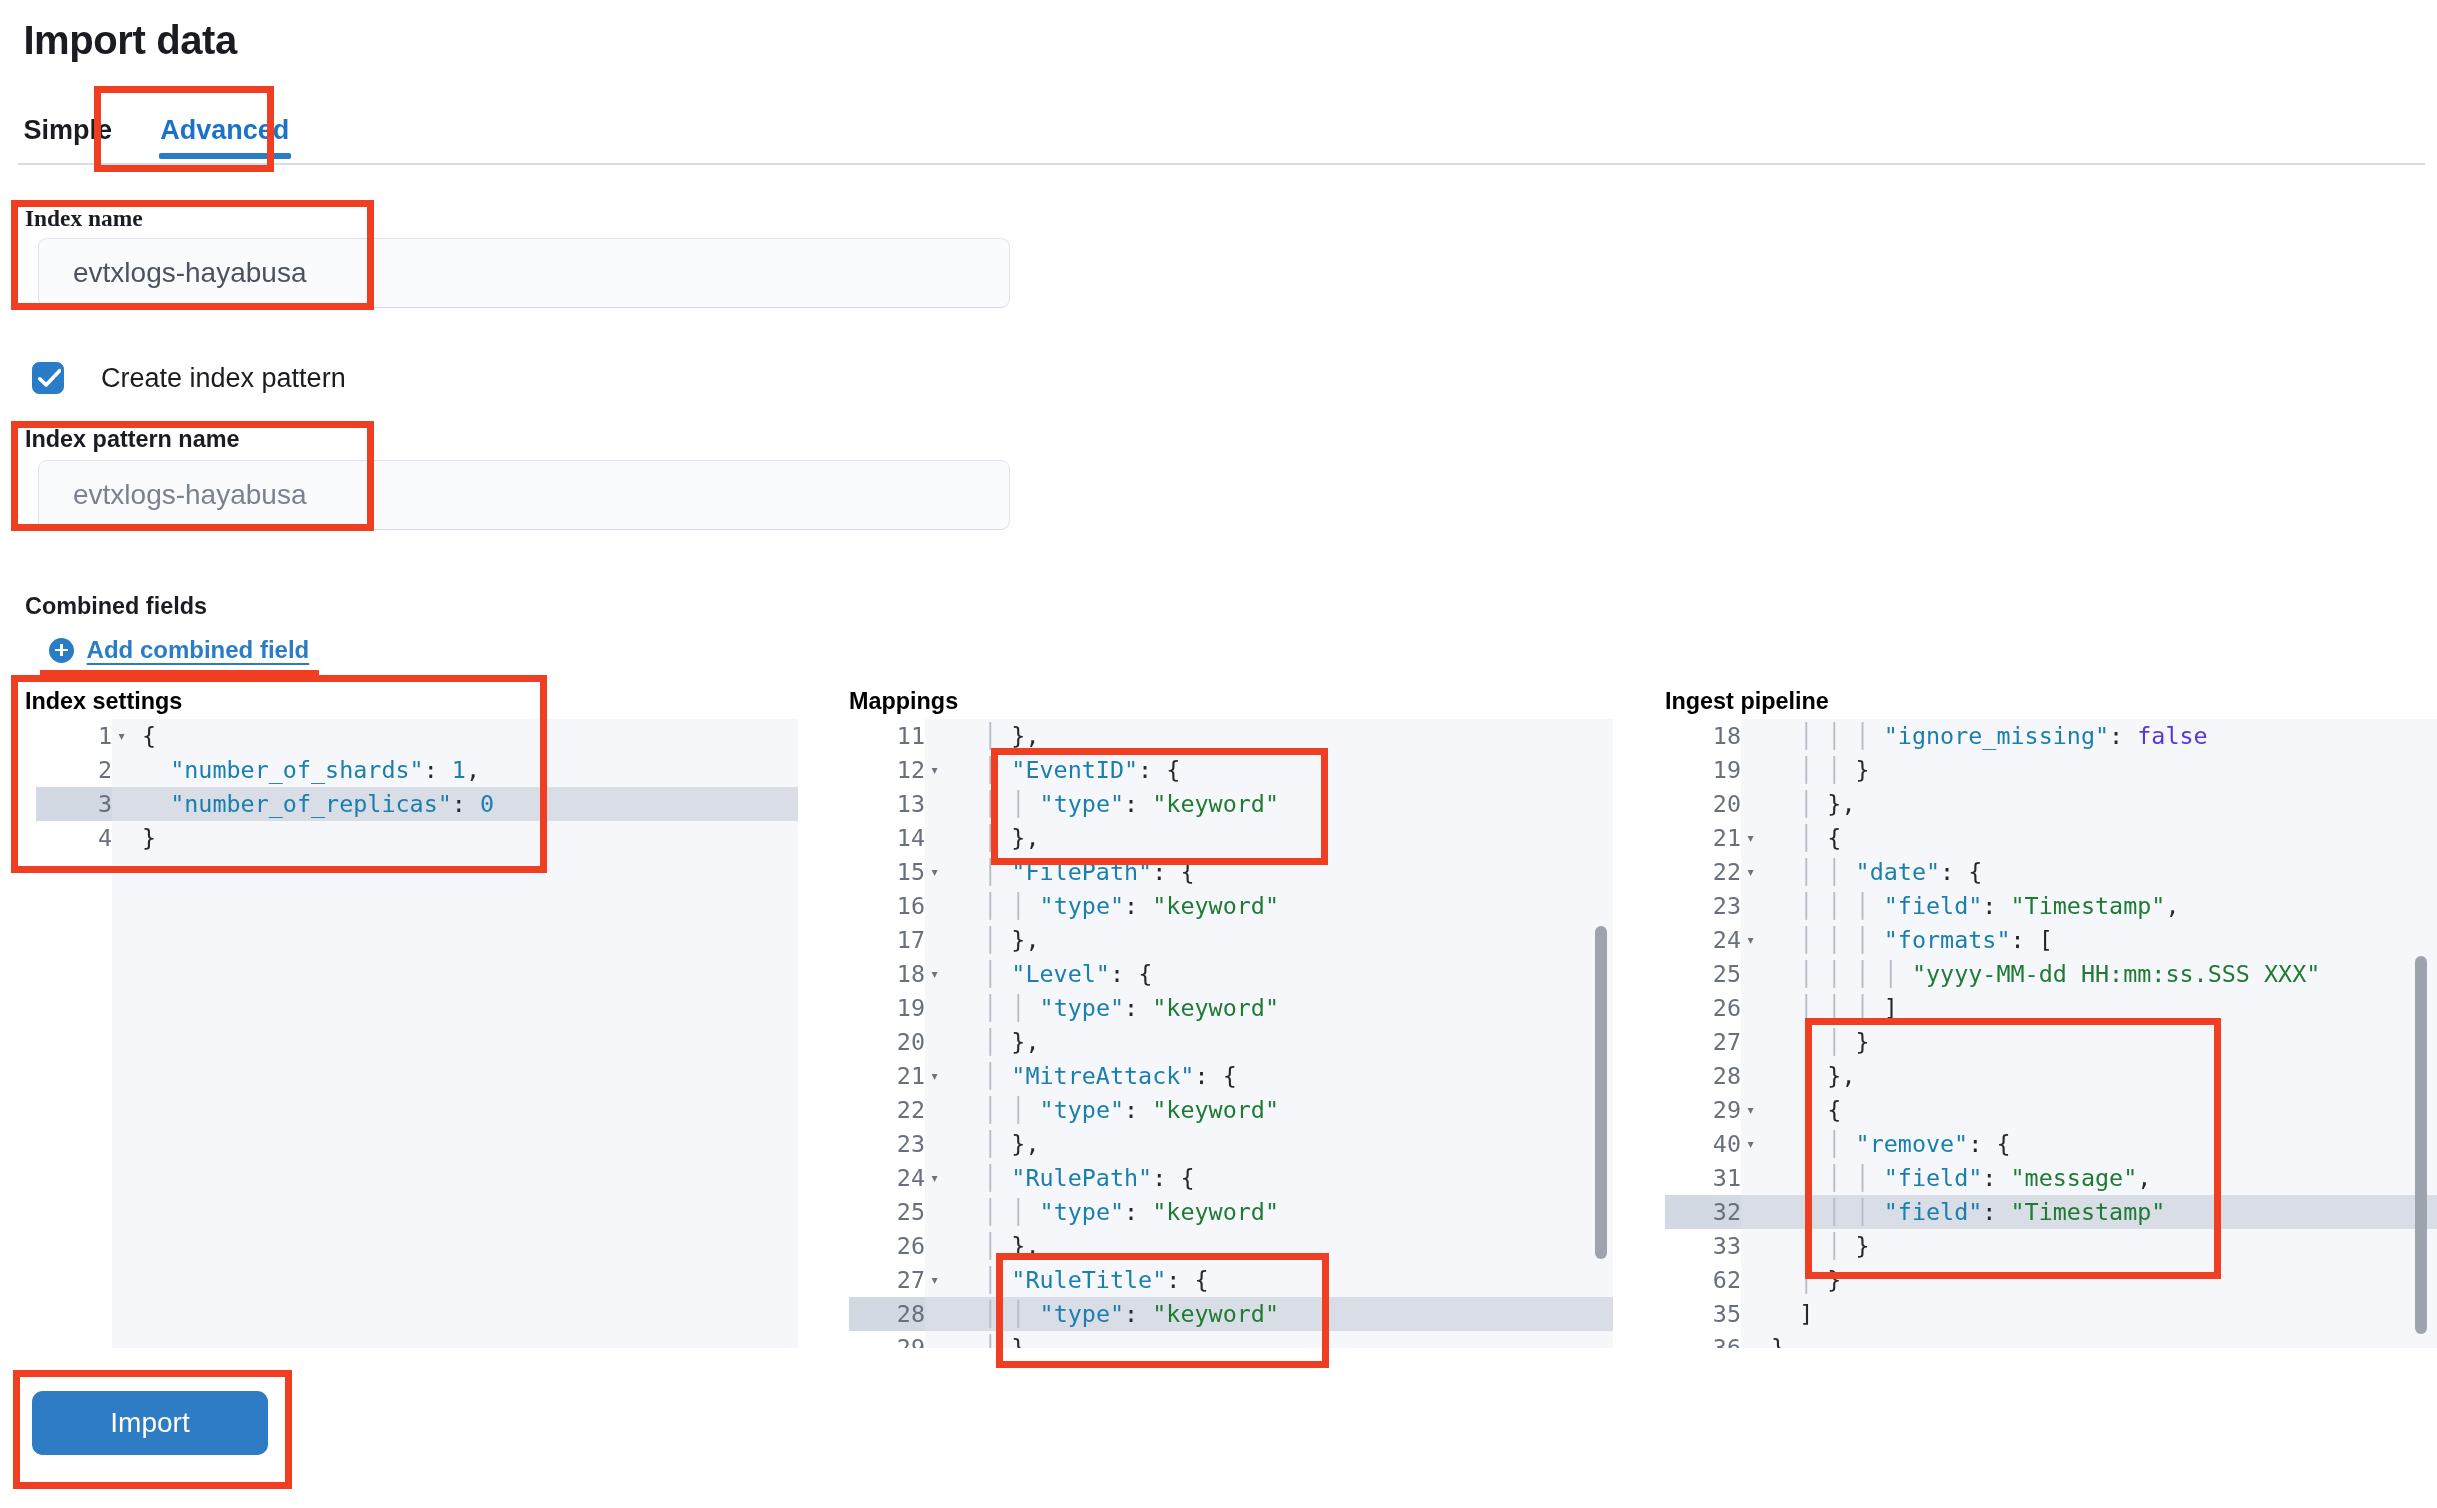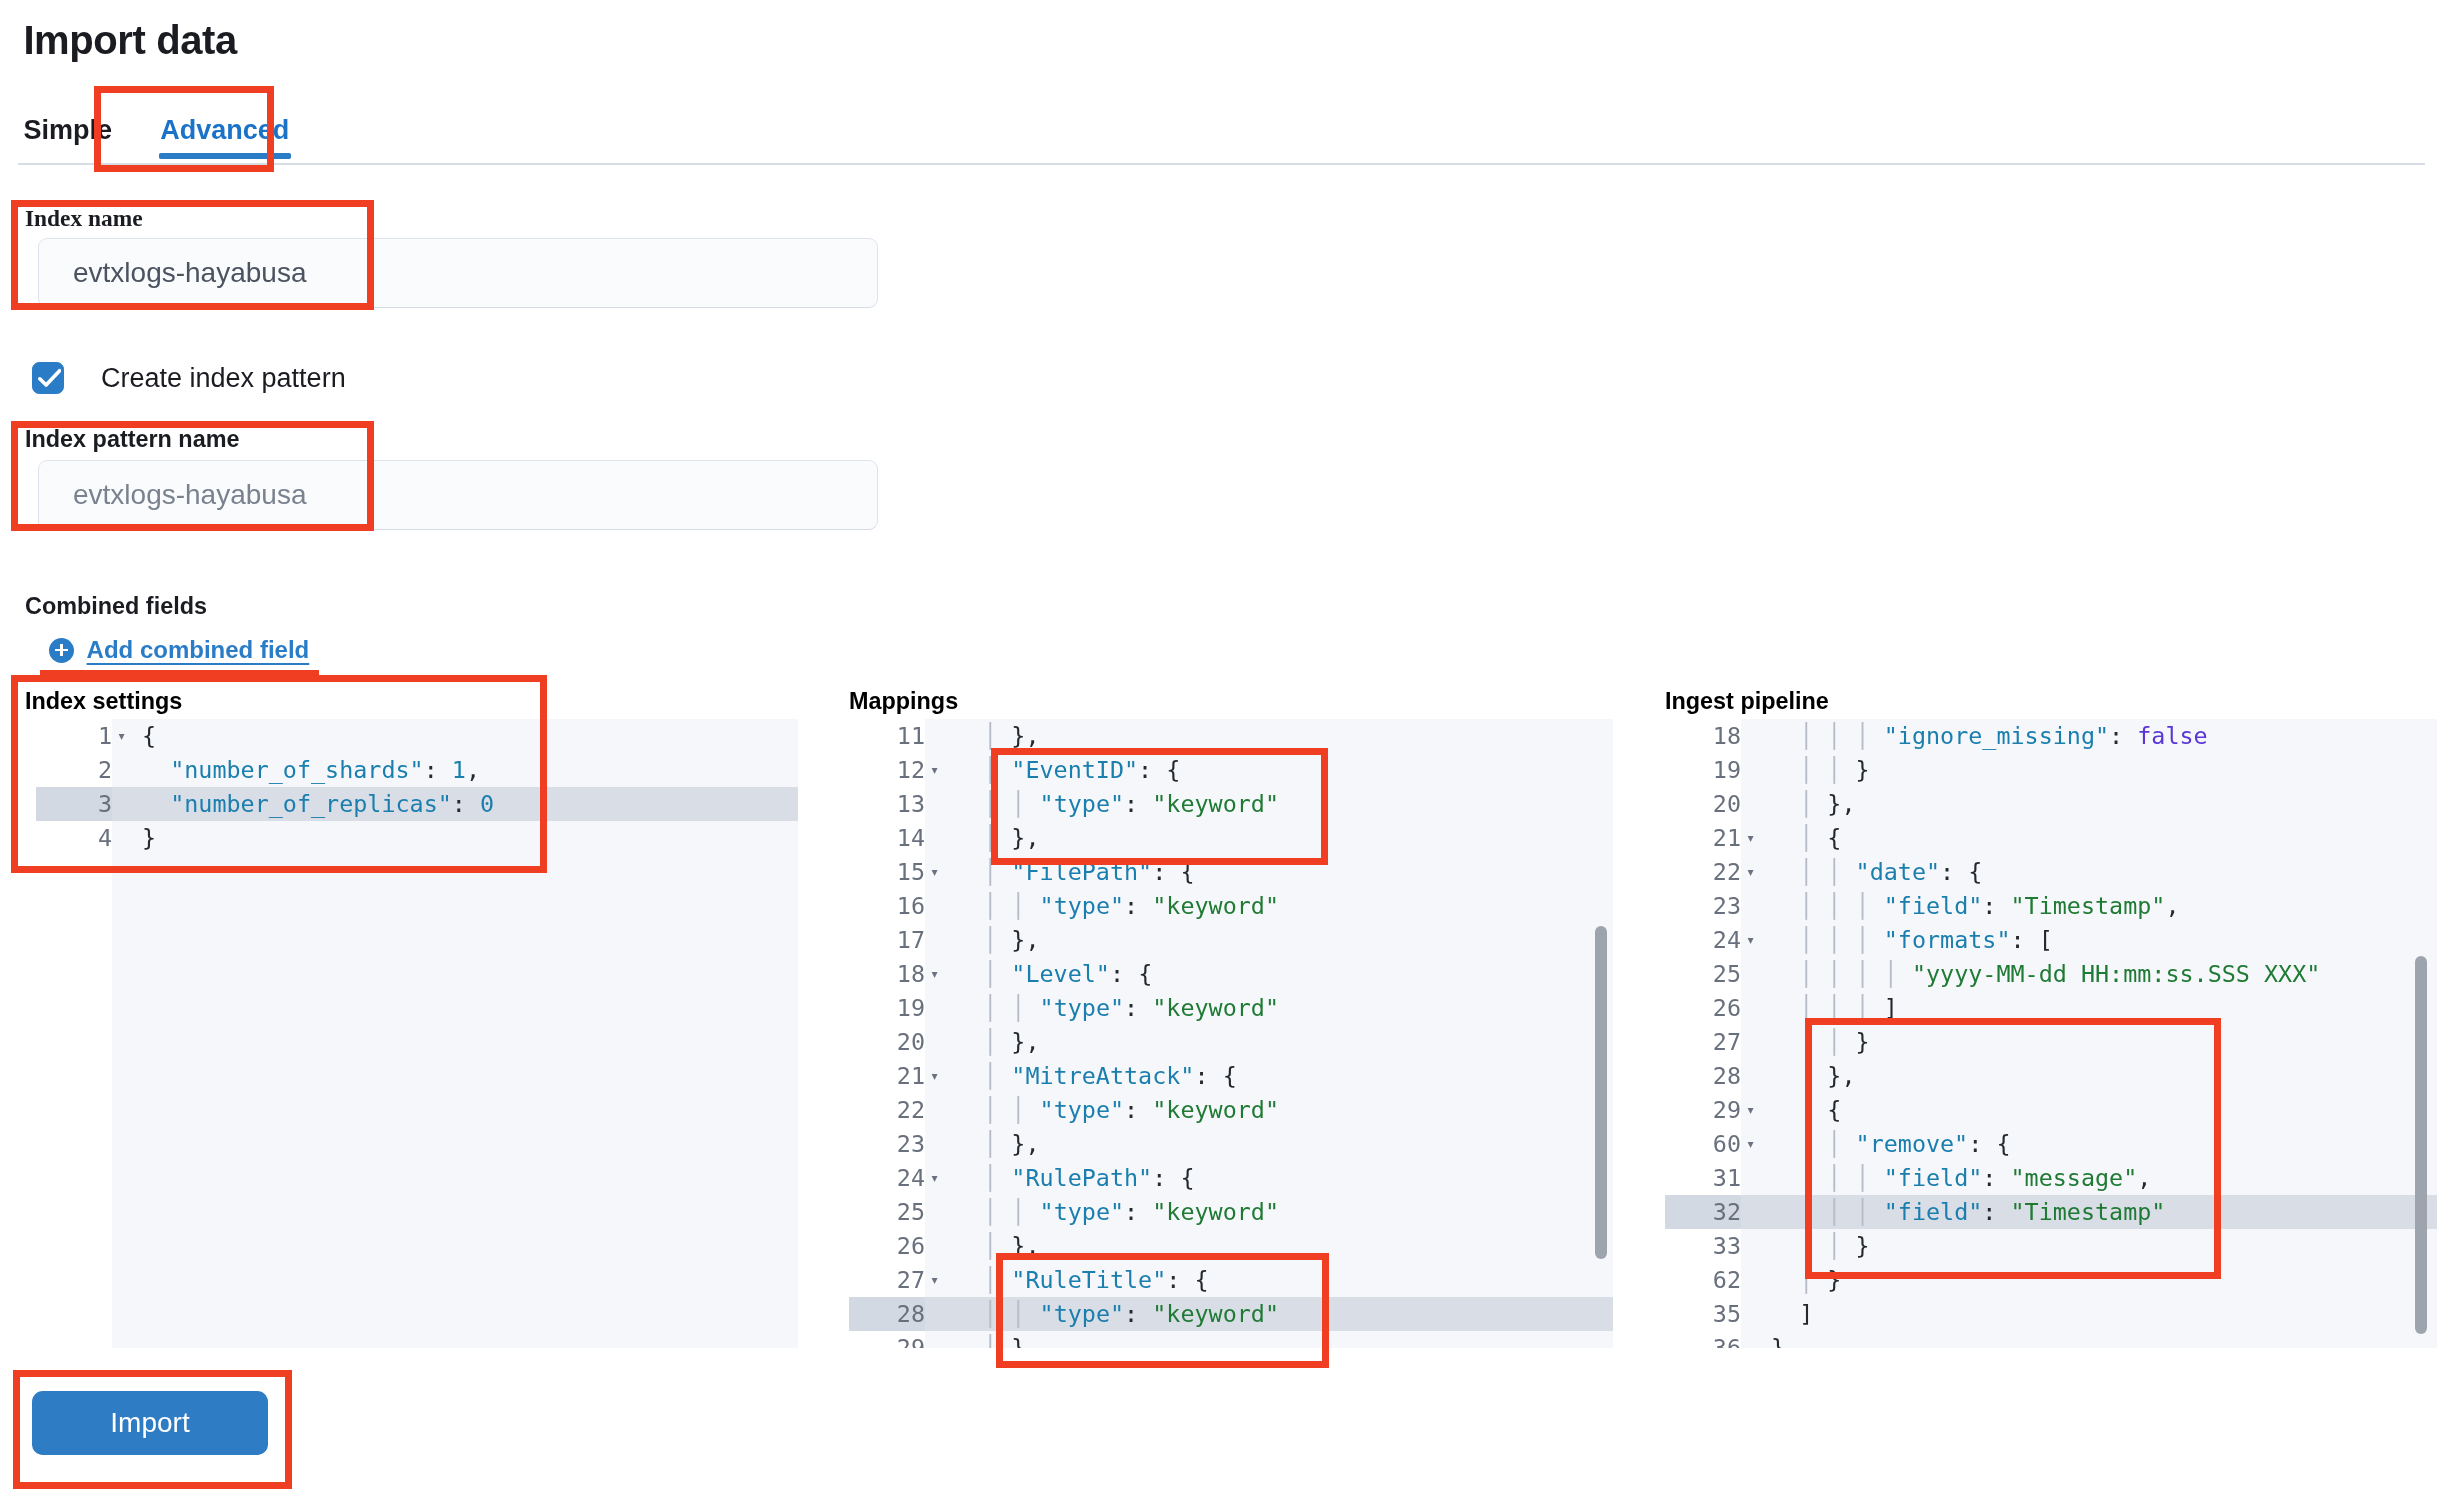--- a/index.html
+++ b/index.html
@@ -71,21 +71,21 @@
   }
 
   
   .field-label {
     font-size: 23.4px;
     font-weight: bold;
     color: #1a1c21;
   }
   .text-input {
     box-sizing: border-box;
-    width: 840px;
+    width: 972px;
     height: 70px;
     background: #fafbfd;
     border: 0.9px solid #dfe3ec;
     border-bottom: 1.8px solid #d6dae4;
     border-radius: 9px;
     display: flex;
     align-items: center;
     padding-left: 34px;
     font-size: 28px;
     color: #4b5360;
@@ -347,21 +347,21 @@
       <div class="code-line"><span class="gutter">20</span><span class="content">  <span class="guide">│</span> <span class="tok-punc">}</span><span class="tok-punc">,</span></span></div>
       <div class="code-line"><span class="gutter">21</span><span class="fold">▾</span><span class="content">  <span class="guide">│</span> <span class="tok-punc">{</span></span></div>
       <div class="code-line"><span class="gutter">22</span><span class="fold">▾</span><span class="content">  <span class="guide">│</span> <span class="guide">│</span> <span class="tok-key">"date"</span><span class="tok-punc">:</span> <span class="tok-punc">{</span></span></div>
       <div class="code-line"><span class="gutter">23</span><span class="content">  <span class="guide">│</span> <span class="guide">│</span> <span class="guide">│</span> <span class="tok-key">"field"</span><span class="tok-punc">:</span> <span class="tok-str">"Timestamp"</span><span class="tok-punc">,</span></span></div>
       <div class="code-line"><span class="gutter">24</span><span class="fold">▾</span><span class="content">  <span class="guide">│</span> <span class="guide">│</span> <span class="guide">│</span> <span class="tok-key">"formats"</span><span class="tok-punc">:</span> <span class="tok-punc">[</span></span></div>
       <div class="code-line"><span class="gutter">25</span><span class="content">  <span class="guide">│</span> <span class="guide">│</span> <span class="guide">│</span> <span class="guide">│</span> <span class="tok-str">"yyyy-MM-dd HH:mm:ss.SSS XXX"</span></span></div>
       <div class="code-line"><span class="gutter">26</span><span class="content">  <span class="guide">│</span> <span class="guide">│</span> <span class="guide">│</span> <span class="tok-punc">]</span></span></div>
       <div class="code-line"><span class="gutter">27</span><span class="content">  <span class="guide">│</span> <span class="guide">│</span> <span class="tok-punc">}</span></span></div>
       <div class="code-line"><span class="gutter">28</span><span class="content">  <span class="guide">│</span> <span class="tok-punc">}</span><span class="tok-punc">,</span></span></div>
       <div class="code-line"><span class="gutter">29</span><span class="fold">▾</span><span class="content">  <span class="guide">│</span> <span class="tok-punc">{</span></span></div>
-      <div class="code-line"><span class="gutter">60</span><span class="fold">▾</span><span class="content">  <span class="guide">│</span> <span class="guide">│</span> <span class="tok-key">"remove"</span><span class="tok-punc">:</span> <span class="tok-punc">{</span></span></div>
+      <div class="code-line"><span class="gutter">40</span><span class="fold">▾</span><span class="content">  <span class="guide">│</span> <span class="guide">│</span> <span class="tok-key">"remove"</span><span class="tok-punc">:</span> <span class="tok-punc">{</span></span></div>
       <div class="code-line"><span class="gutter">31</span><span class="content">  <span class="guide">│</span> <span class="guide">│</span> <span class="guide">│</span> <span class="tok-key">"field"</span><span class="tok-punc">:</span> <span class="tok-str">"message"</span><span class="tok-punc">,</span></span></div>
       <div class="code-line hl"><span class="gutter">32</span><span class="content">  <span class="guide">│</span> <span class="guide">│</span> <span class="guide">│</span> <span class="tok-key">"field"</span><span class="tok-punc">:</span> <span class="tok-str">"Timestamp"</span></span></div>
       <div class="code-line"><span class="gutter">33</span><span class="content">  <span class="guide">│</span> <span class="guide">│</span> <span class="tok-punc">}</span></span></div>
       <div class="code-line"><span class="gutter">62</span><span class="content">  <span class="guide">│</span> <span class="tok-punc">}</span></span></div>
       <div class="code-line"><span class="gutter">35</span><span class="content">  <span class="tok-punc">]</span></span></div>
       <div class="code-line"><span class="gutter">36</span><span class="content"><span class="tok-punc">}</span></span></div>
     </div>
 </div>
 <div class="vscroll" style="left:2415px; top:956px; height:378px;"></div>
 

